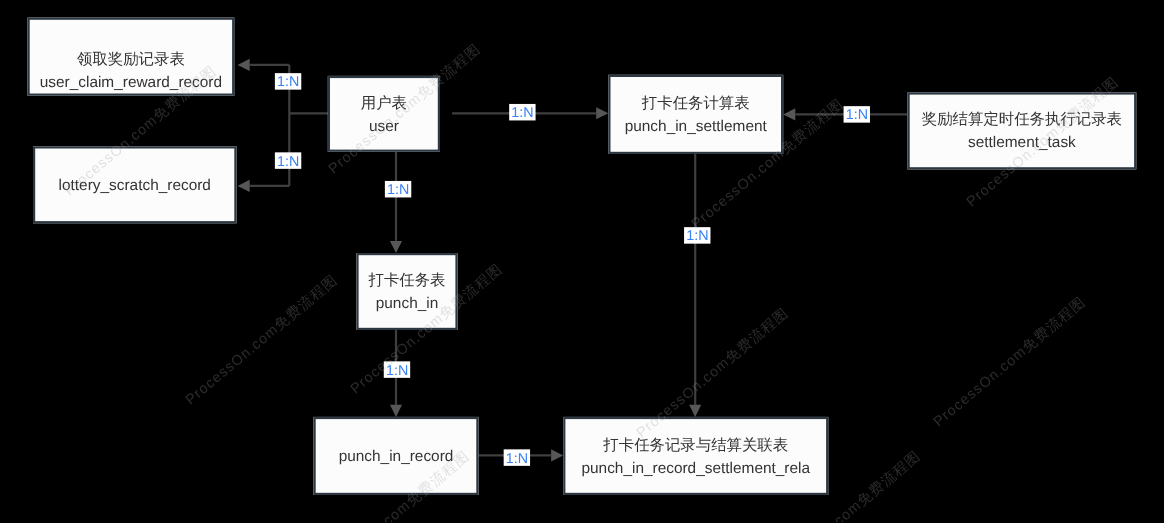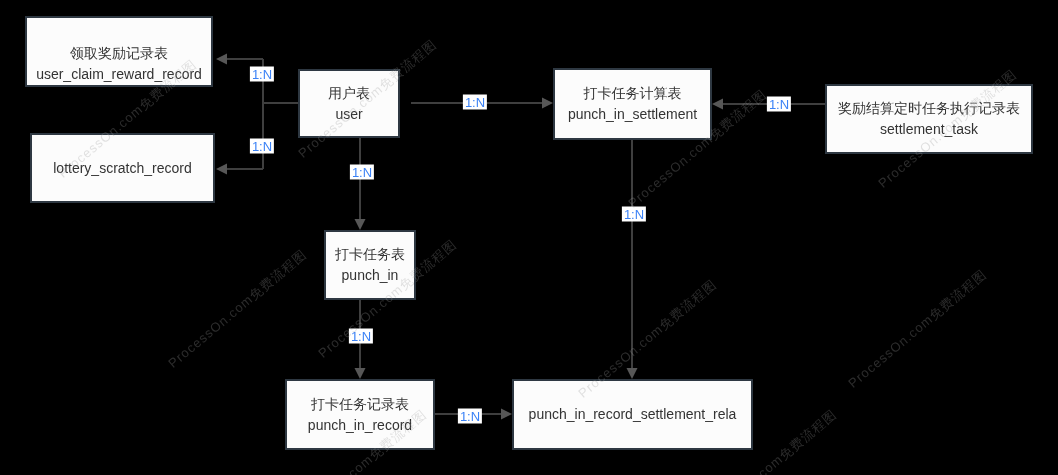--- a/index.html
+++ b/index.html
@@ -126,25 +126,25 @@
     <span class="t">奖励结算定时任务执行记录表</span>
     <span class="n">settlement_task</span>
   </div>
 
   <div class="node" style="left:324px; top:230px; width:92px; height:70px;">
     <span class="t">打卡任务表</span>
     <span class="n">punch_in</span>
   </div>
 
   <div class="node" style="left:285px; top:379px; width:150px; height:71px;">
-    <span class="t">打卡任务记录表</span>
     <span class="n">punch_in_record</span>
   </div>
 
   <div class="node" style="left:512px; top:379px; width:241px; height:71px;">
+    <span class="t">打卡任务记录与结算关联表</span>
     <span class="n">punch_in_record_settlement_rela</span>
   </div>
 
   <span class="rel-label" style="left:262px; top:74px;">1:N</span>
   <span class="rel-label" style="left:262px; top:146px;">1:N</span>
   <span class="rel-label" style="left:475px; top:102px;">1:N</span>
   <span class="rel-label" style="left:779px; top:104px;">1:N</span>
   <span class="rel-label" style="left:362px; top:172px;">1:N</span>
   <span class="rel-label" style="left:361px; top:336px;">1:N</span>
   <span class="rel-label" style="left:634px; top:214px;">1:N</span>

